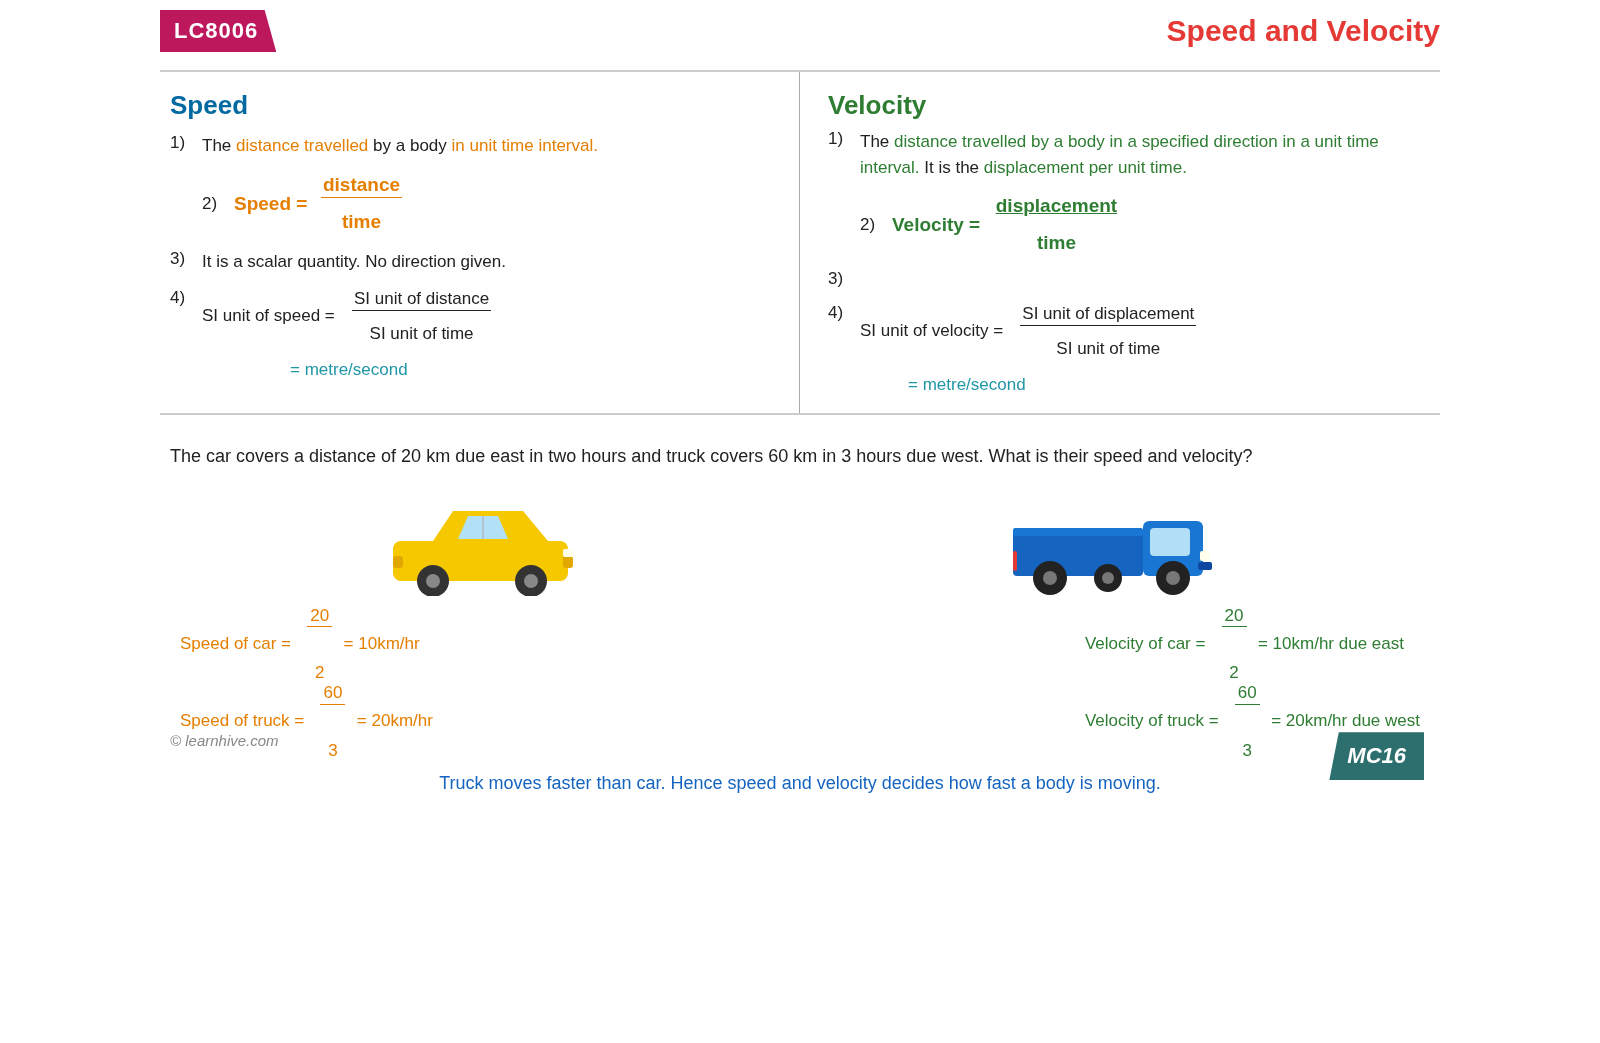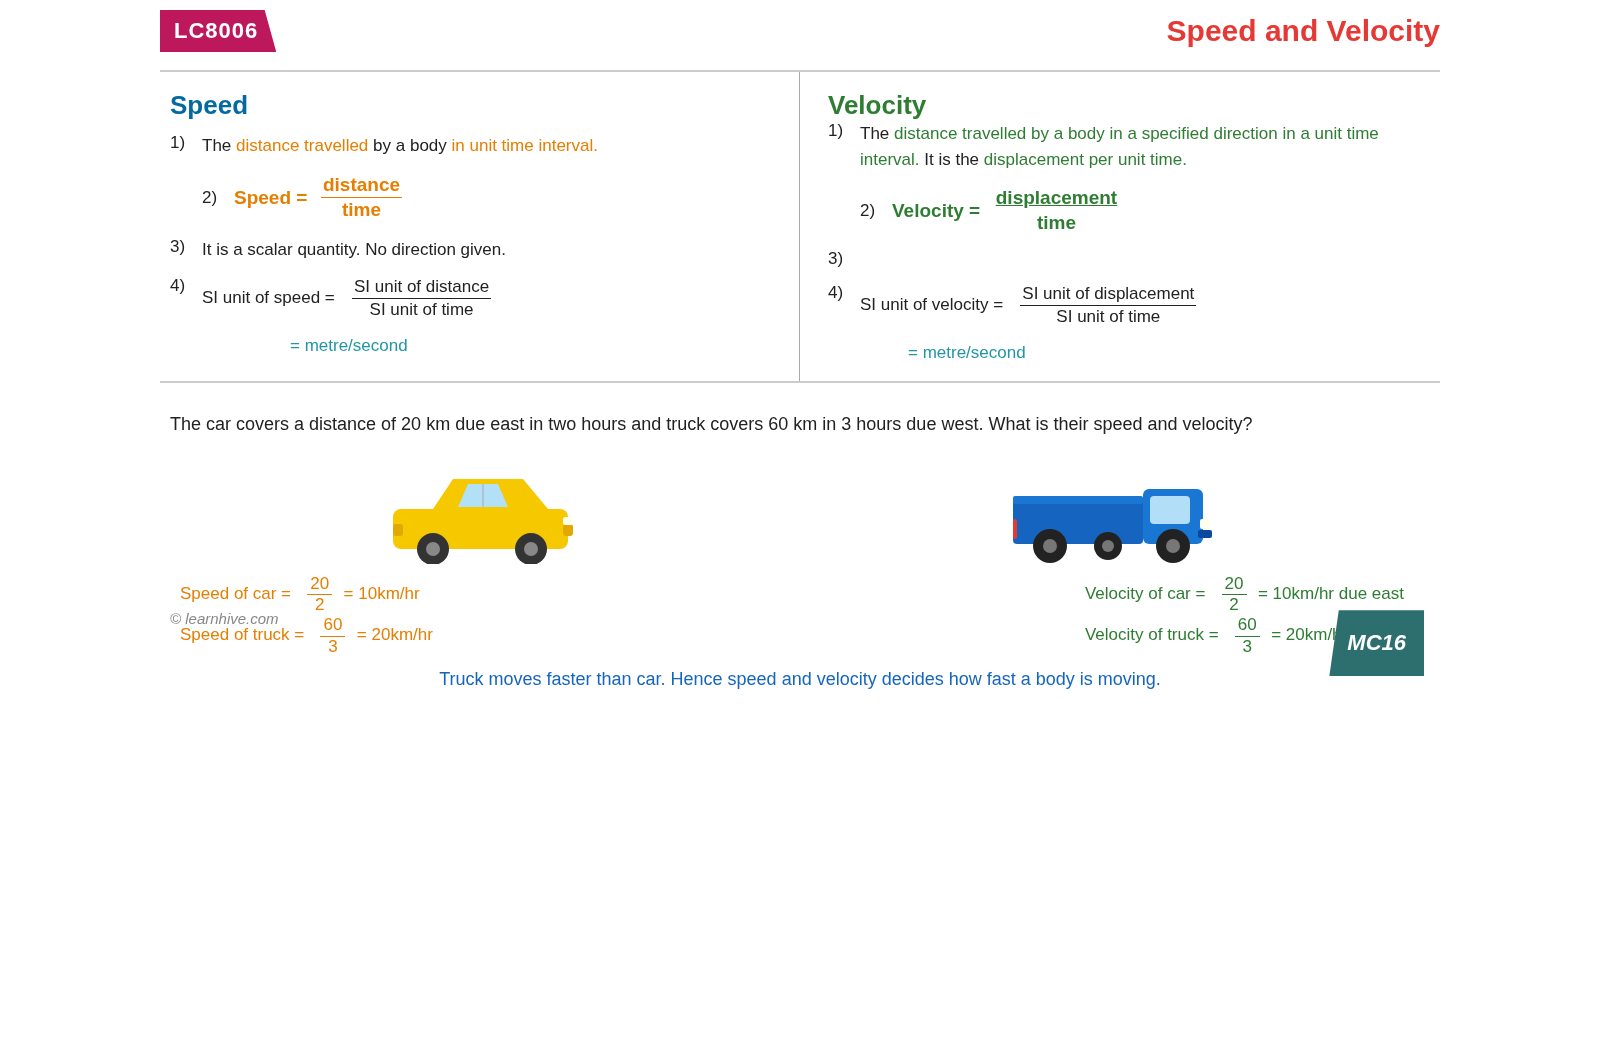--- a/index.html
+++ b/index.html
@@ -67,21 +67,21 @@
       color: #0369a1;
       font-size: 26px;
       font-weight: bold;
       margin-bottom: 12px;
     }
 
     .col-heading-velocity {
       color: #2e7d32;
       font-size: 26px;
       font-weight: bold;
-      margin-bottom: 0;
+      margin-bottom: 8px;
     }
 
     .item {
       display: flex;
       align-items: flex-start;
       margin-bottom: 14px;
       font-size: 17px;
       color: #222;
     }
 
@@ -101,20 +101,21 @@
     .orange { color: #e67e00; }
     .green { color: #2e7d32; }
 
     
     .fraction {
       display: inline-flex;
       flex-direction: column;
       align-items: center;
       vertical-align: middle;
       margin: 0 3px;
+      gap: 12px;
     }
 
     .fraction .numerator {
       border-bottom: 1.5px solid currentColor;
       padding: 0 2px;
       line-height: 1.3;
     }
 
     .fraction .denominator {
       padding: 0 2px;
@@ -226,31 +227,32 @@
     .copyright {
       color: #888;
       font-size: 15px;
     }
 
     .mc-badge {
       background: #2d6e6e;
       color: #fff;
       font-size: 22px;
       font-weight: bold;
-      padding: 20px 18px;
+      padding: 11px 18px;
       clip-path: polygon(10% 0, 100% 0, 100% 100%, 0 100%);
     }
 
     .inline-frac {
       display: inline-flex;
       flex-direction: column;
       align-items: center;
       vertical-align: middle;
       margin: 0 2px;
       line-height: 1.2;
+      gap: 36px;
     }
     .inline-frac span {
       display: block;
       text-align: center;
     }
     .inline-frac .num {
       border-bottom: 1.5px solid currentColor;
       padding: 0 3px;
     }
     .inline-frac .den {

